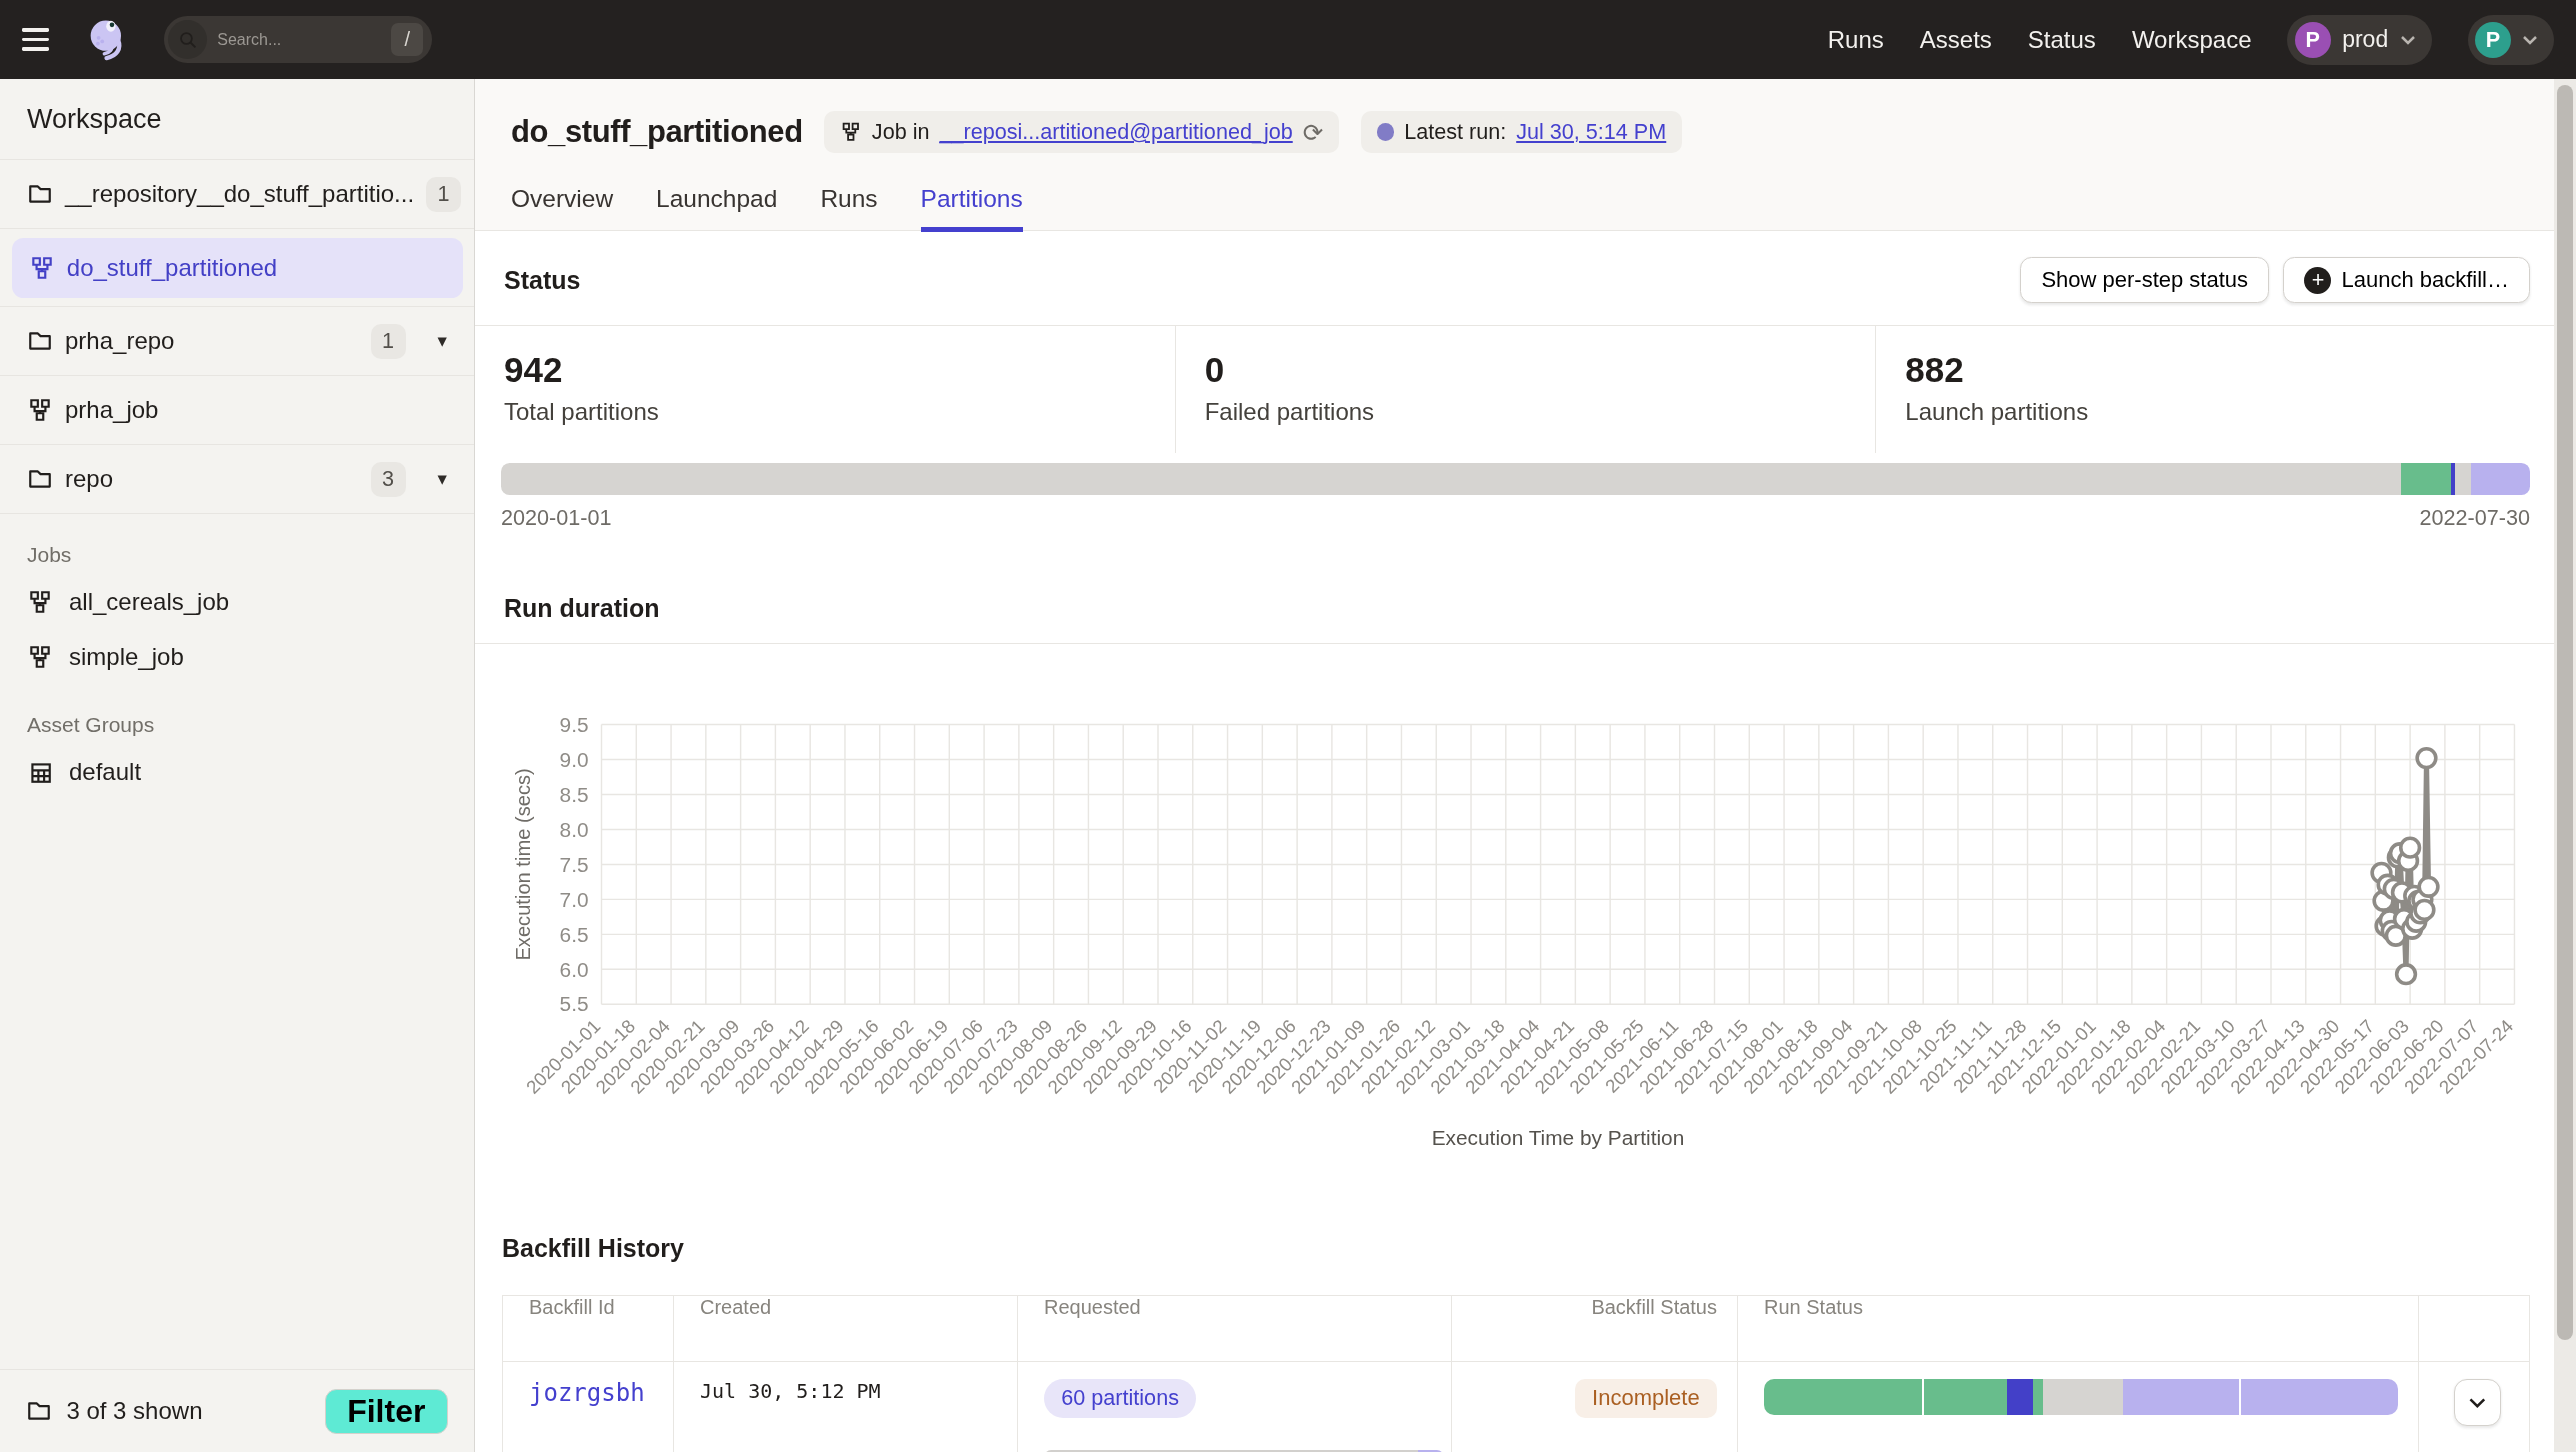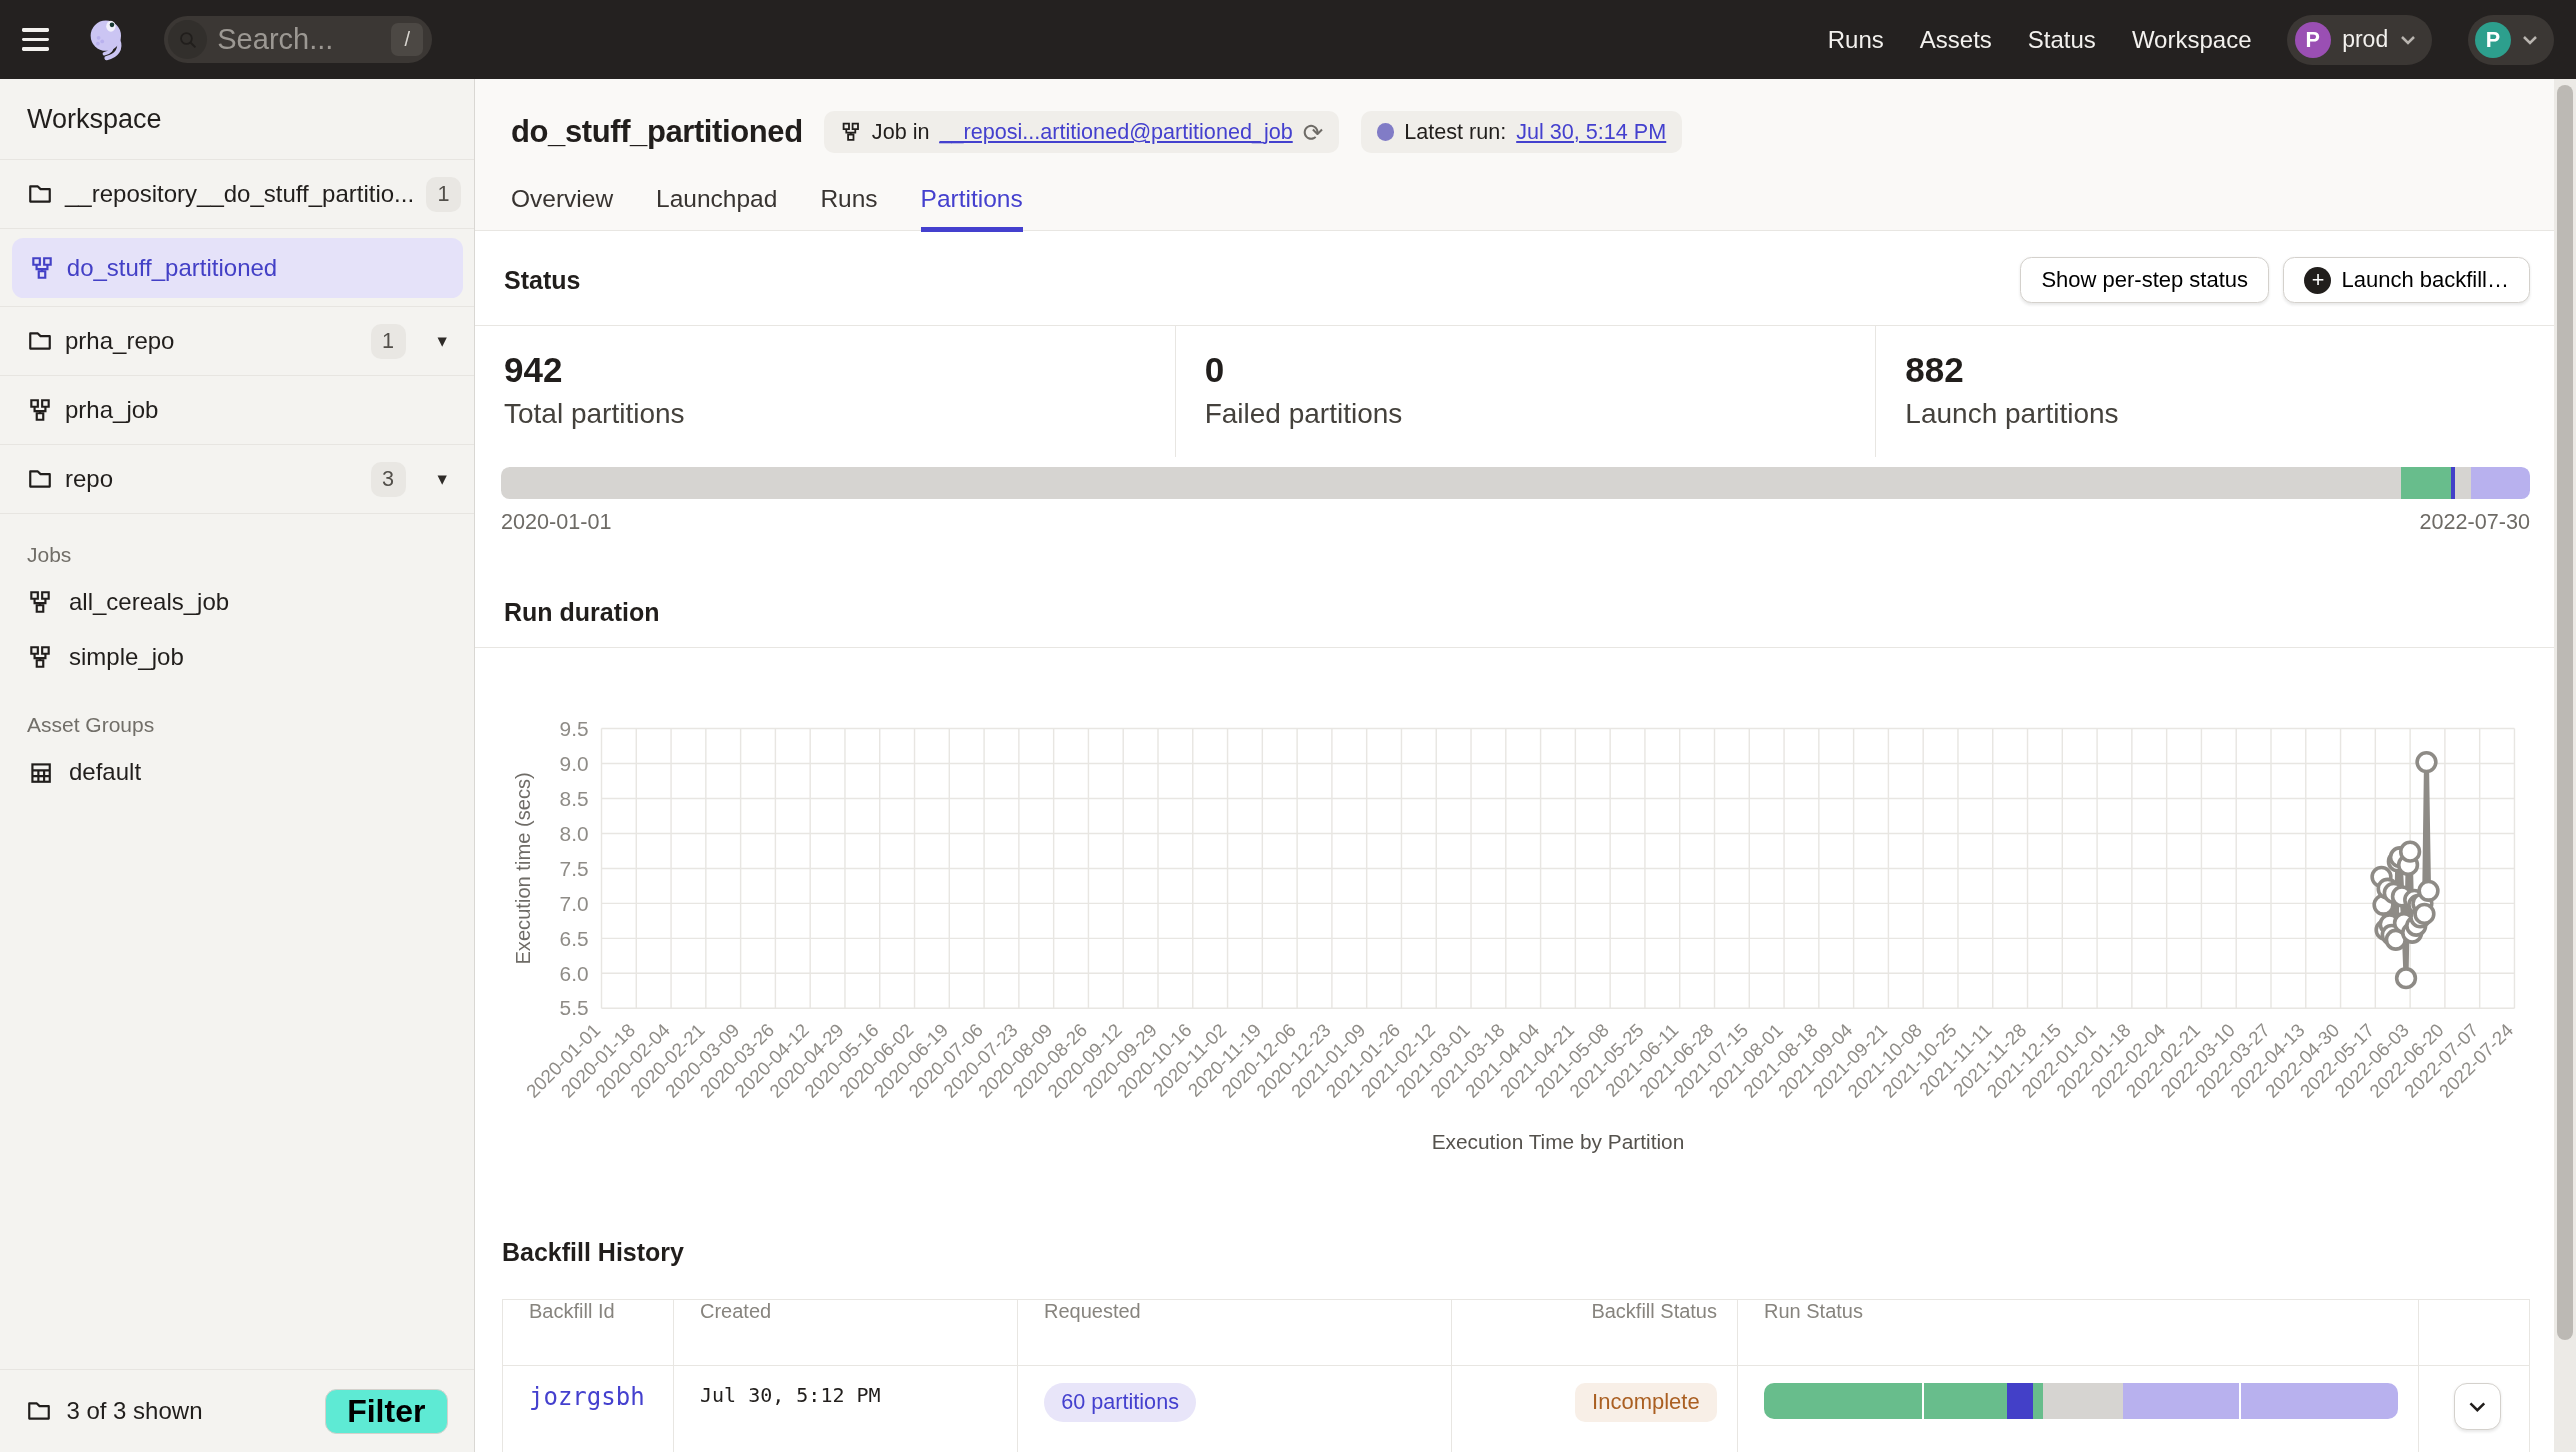--- a/index.html
+++ b/index.html
@@ -6,21 +6,21 @@
   html,body { width:2576px; height:1452px; overflow:hidden; background:#fff;
     font-family:"Liberation Sans", sans-serif; color:#211e1c; }
 
   
   .topnav { height:79px; background:#242120; display:flex; align-items:center; padding:0 21.6px; }
   .hamburger { width:46px; height:46px; display:flex; flex-direction:column; justify-content:center; gap:5.8px; cursor:pointer; }
   .hamburger span { display:block; width:27px; height:3.6px; background:#f3f1ee; border-radius:1.4px; }
   .logo { width:52px; height:52px; margin-left:14.4px; }
   .search-pill { margin-left:30px; width:268px; height:47px; border-radius:24px; background:#3b3734; display:flex; align-items:center; padding:0 8.6px 0 4.3px; }
   .search-circle { width:39px; height:39px; border-radius:50%; background:#322f2c; display:flex; align-items:center; justify-content:center; flex:none; }
-  .search-pill input { flex:1; min-width:0; background:transparent; border:none; outline:none; color:#cfccc7; font-size:29px; padding:0 10px; font-family:"Liberation Sans",sans-serif; }
+  .search-pill input { flex:1; min-width:0; background:transparent; border:none; outline:none; color:#cfccc7; font-size:16px; padding:0 10px; font-family:"Liberation Sans",sans-serif; }
   .search-pill input::placeholder { color:#9c9893; }
   .kbd { width:32px; height:33px; border-radius:7.2px; background:#4c4844; color:#d9d6d1; font-size:20px; display:flex; align-items:center; justify-content:center; flex:none; }
   .nav-right { margin-left:auto; display:flex; align-items:center; gap:36px; }
   .nav-link { color:#f3f1ee; font-size:24px; cursor:pointer; }
   .nav-pill { display:flex; align-items:center; gap:11.5px; background:#3b3734; border-radius:26px; height:50px; padding:0 16px 0 7.2px; cursor:pointer; }
   .avatar { width:36px; height:36px; border-radius:50%; color:#fff; font-size:21.6px; font-weight:bold; display:flex; align-items:center; justify-content:center; }
   .avatar.purple { background:#9a4fb3; }
   .avatar.teal { background:#2d9f8d; }
   .nav-pill .lbl { color:#f3f1ee; font-size:23px; }
   .chev { width:16px; height:10px; }
@@ -60,21 +60,21 @@
   
   .status-row { display:flex; align-items:center; padding:26px 46px 21.6px 29px; }
   h2.sec { font-size:25px; font-weight:600; }
   .btn-group { margin-left:auto; display:flex; gap:14.4px; }
   .btn { height:46px; background:#fff; border:1.4px solid #d4d1cc; border-radius:11.5px; box-shadow:0 1.4px 2.9px rgba(33,30,28,.10); font-size:22px; display:flex; align-items:center; gap:10px; padding:0 20px; cursor:pointer; }
   .plus-circle { width:27px; height:27px; border-radius:50%; background:#211e1c; color:#fff; font-size:21.6px; display:flex; align-items:center; justify-content:center; }
   .stats-row { display:flex; border-top:1.4px solid #e8e6e2; }
   .stat { flex:1; padding:24.5px 0 27px 29px; }
   .stat + .stat { border-left:1.4px solid #e8e6e2; }
   .stat .val { font-size:35px; font-weight:600; }
-  .stat .lab { font-size:28px; color:#44413c; margin-top:7.2px; }
+  .stat .lab { font-size:24px; color:#44413c; margin-top:7.2px; }
   .bar-zone { padding:10px 46px 0 26px; }
   .segbar { display:flex; overflow:hidden; }
   .segbar > div { height:100%; flex:none; }
   .partition-bar { height:32px; border-radius:8.6px; }
   .bar-dates { display:flex; justify-content:space-between; font-size:21.6px; color:#6e6b66; margin-top:10px; }
 
   
   .run-duration { margin-top:63px; }
   .run-duration h2 { padding:0 29px; }
   .run-duration hr { border:none; border-top:1.4px solid #e8e6e2; margin-top:20px; }

